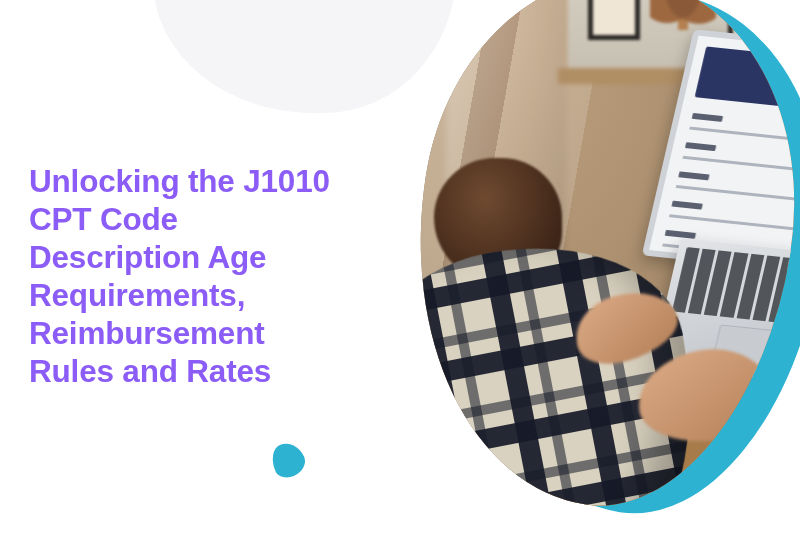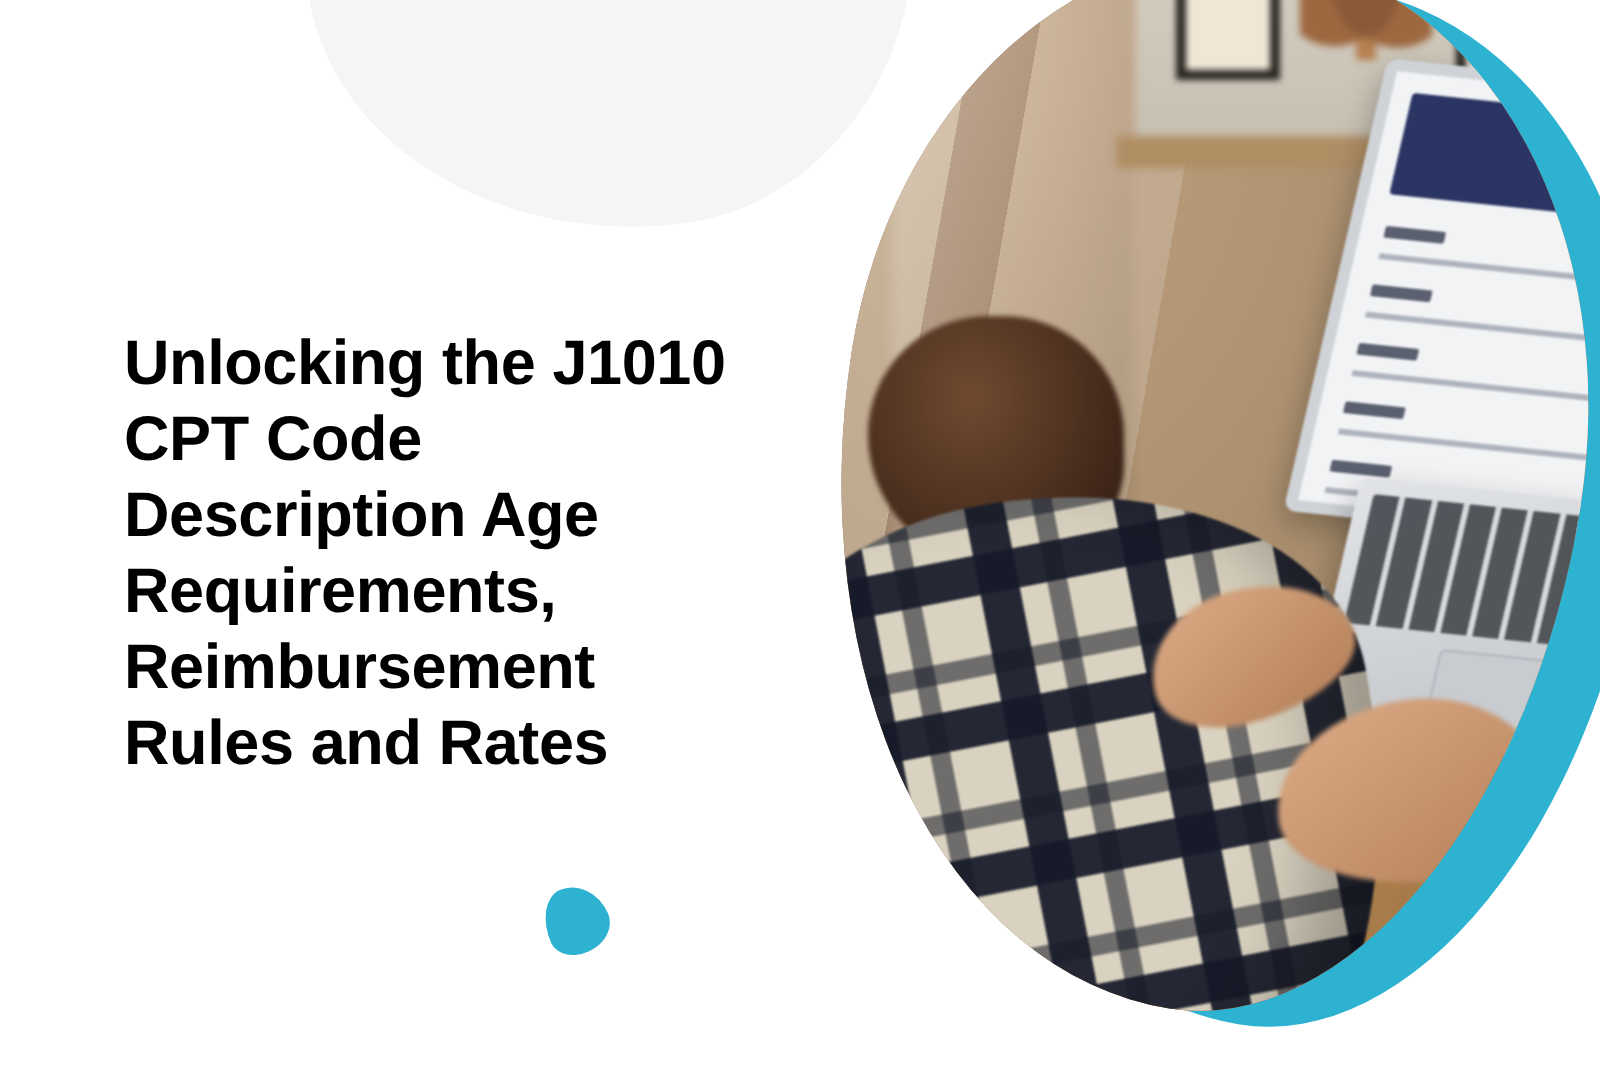--- a/index.html
+++ b/index.html
@@ -201,27 +201,26 @@
     border-radius:50% 10% 0 0;
     filter:blur(2px);
     opacity:.9;
   }
 
   
   .headline {
     position:absolute;
     left:29px; top:162px;
     width:345px;
-    color:#000000;
+    color:#8b5cf6;
     font-size:31.5px;
     line-height:38px;
     font-weight:700;
     letter-spacing:-.2px;
     white-space:pre-line;
-    margin-left:33px;
   }
 
   
   .tri-accent {
     position:absolute;
     left:272px; top:443px;
     width:32px; height:34px;
     background:#2db3d1;
     border-radius:46% 54% 52% 48% / 66% 60% 40% 34%;
     transform:rotate(-24deg);

